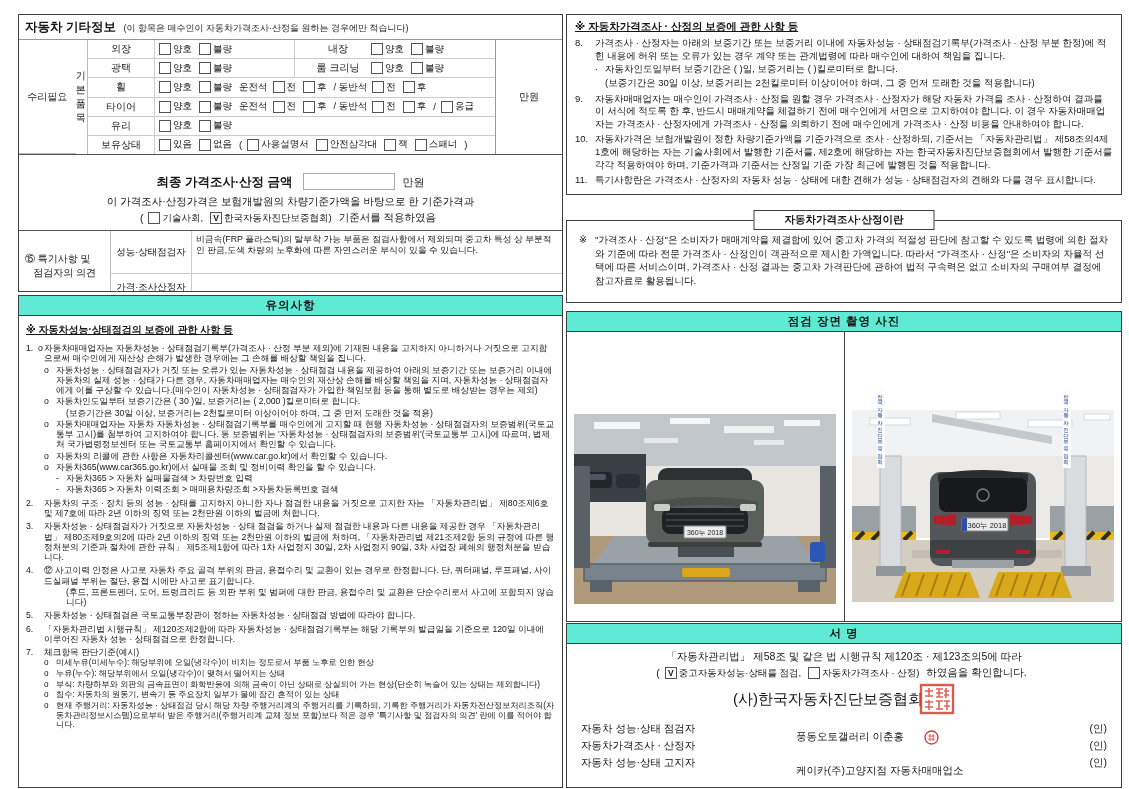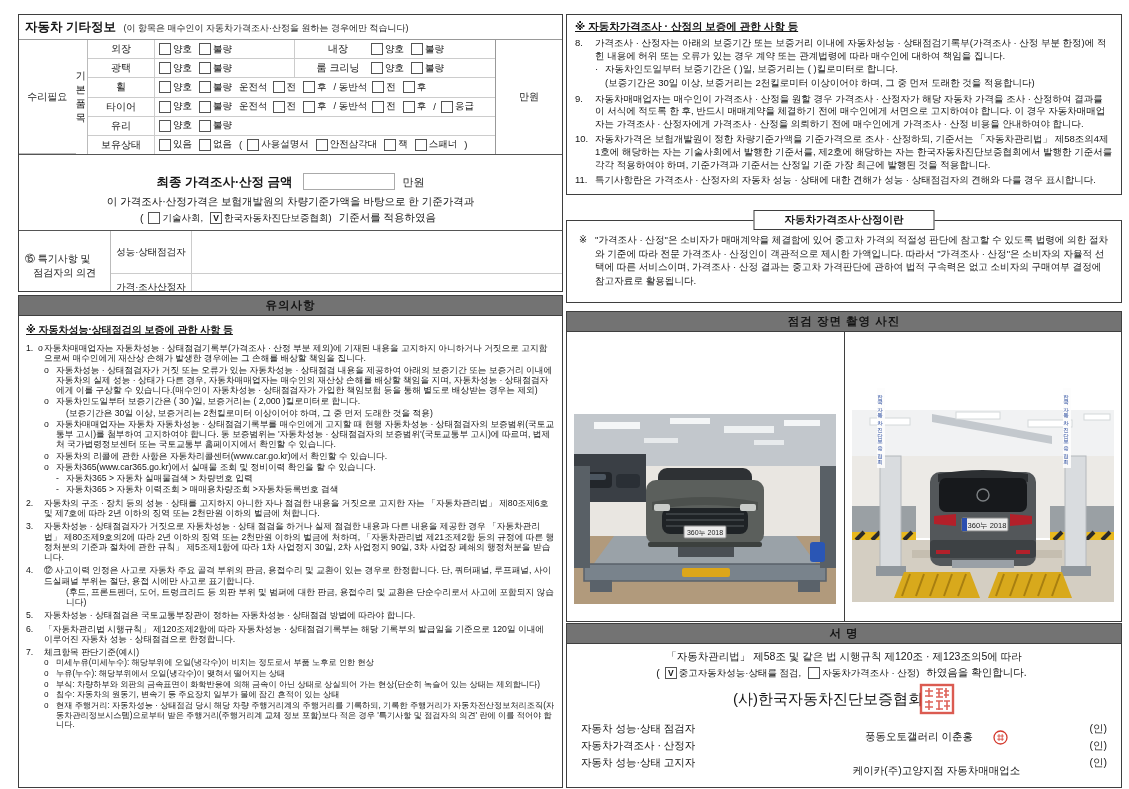--- a/index.html
+++ b/index.html
@@ -1,21 +1,21 @@
 <!DOCTYPE html>
 <html><head>
 <meta charset="utf-8">
 <style>
   html,body{margin:0;padding:0;background:#fff;}
   body{width:1129px;height:789px;overflow:hidden;font-family:"Liberation Sans","DejaVu Sans",sans-serif;color:#151515;-webkit-font-smoothing:antialiased;}
   .page{position:relative;width:1129px;height:789px;background:#fff;}
   .col-l{position:absolute;left:18px;top:14px;width:545px;border-radius:20px;}
   .col-r{position:absolute;left:566px;top:14px;width:556px;}
   .box{border:1.6px solid #3f3f3f;background:#fff;box-sizing:border-box;}
-  .hbar{background:#737373;border-bottom:1.2px solid #3f3f3f;text-align:center;font-weight:bold;font-size:11.5px;padding:2px 4px;letter-spacing:1px;}
+  .hbar{background:#5eead4;border-bottom:1.2px solid #3f3f3f;text-align:center;font-weight:bold;font-size:11.5px;padding:2px 4px;letter-spacing:1px;}
   
   .t-title{padding:4px 6px 3px;font-size:12.5px;}
   .t-title .tt{font-weight:bold;font-size:12.5px;}
   .t-title .tn{font-size:9px;color:#222;margin-left:4px;}
   .thead{display:flex;border-top:1.2px solid #555;font-size:10.5px;}
   .thead .hc1{flex:1;text-align:center;padding:1px 0;}
   .thead .hc2{width:66px;border-left:1px solid #999;text-align:center;font-size:9.5px;padding:1px 0;}
   .tbody{display:flex;border-top:1px solid #999;}
   .tb-main{flex:1;display:flex;}
   .colA{width:68px;display:flex;flex-direction:row;font-size:10px;}
@@ -77,21 +77,21 @@
   .banner{position:absolute;writing-mode:vertical-rl;font-size:5.5px;letter-spacing:1px;color:#27499d;background:rgba(253,253,253,.9);padding:2px 1px;line-height:1.1;}
   
   .sg-body{padding:6px 14px 5px;font-size:10.5px;}
   .c{text-align:center;}
   .sg-line2{display:flex;justify-content:center;align-items:center;margin-top:2px;}
   .sg-date{display:flex;justify-content:center;align-items:center;margin-top:5px;font-size:10.5px;}
   .sg-date .sgt{margin:0 7px 0 2px;}
   .orgline{display:flex;justify-content:center;align-items:center;font-size:15px;margin:3px 0 5px;}
   .srow{display:flex;align-items:center;height:17px;}
   .sl{width:215px;flex:none;}
-  .sv{flex:1;text-align:right;display:flex;justify-content:center;align-items:center;gap:20px;margin-top:17px;}
+  .sv{flex:1;text-align:right;display:flex;justify-content:flex-start;align-items:center;gap:20px;margin-top:17px;}
   .sfx{width:30px;text-align:right;flex:none;}
   .sealsq{margin-left:-4px;opacity:.92;}
 </style>
 </head>
 <body>
 
 <div class="page">
 
   <div class="col-l">
     <div class="box" style="height:278px;overflow:hidden;">
@@ -288,20 +288,21 @@
           </div>
       </div>
       <div class="tspec">
         <div class="sp-a">
           <span>⑮ 특기사항 및</span>
           <span style="white-space:pre">   점검자의 의견</span>
         </div>
         <div class="sp-rows" id="spec-rows">
             <div class="sp-r r1">
               <span class="sp-who">성능·상태점검자</span>
+              <span class="sp-tx">비금속(FRP 플라스틱)의 탈부착 가능 부품은 점검사항에서 제외되며 중고차 특성 상 부분적인 판금,도색 차량의 노후화에 따른 자연스러운 부식이 있을 수 있습니다.</span>
             </div>
             <div class="sp-r r2">
               <span class="sp-who">가격·조사산정자</span>
               <span class="sp-tx"></span>
             </div>
           </div>
       </div>
     </div>
 
     <div class="box" style="margin-top:3px;height:493px;overflow:hidden;">

